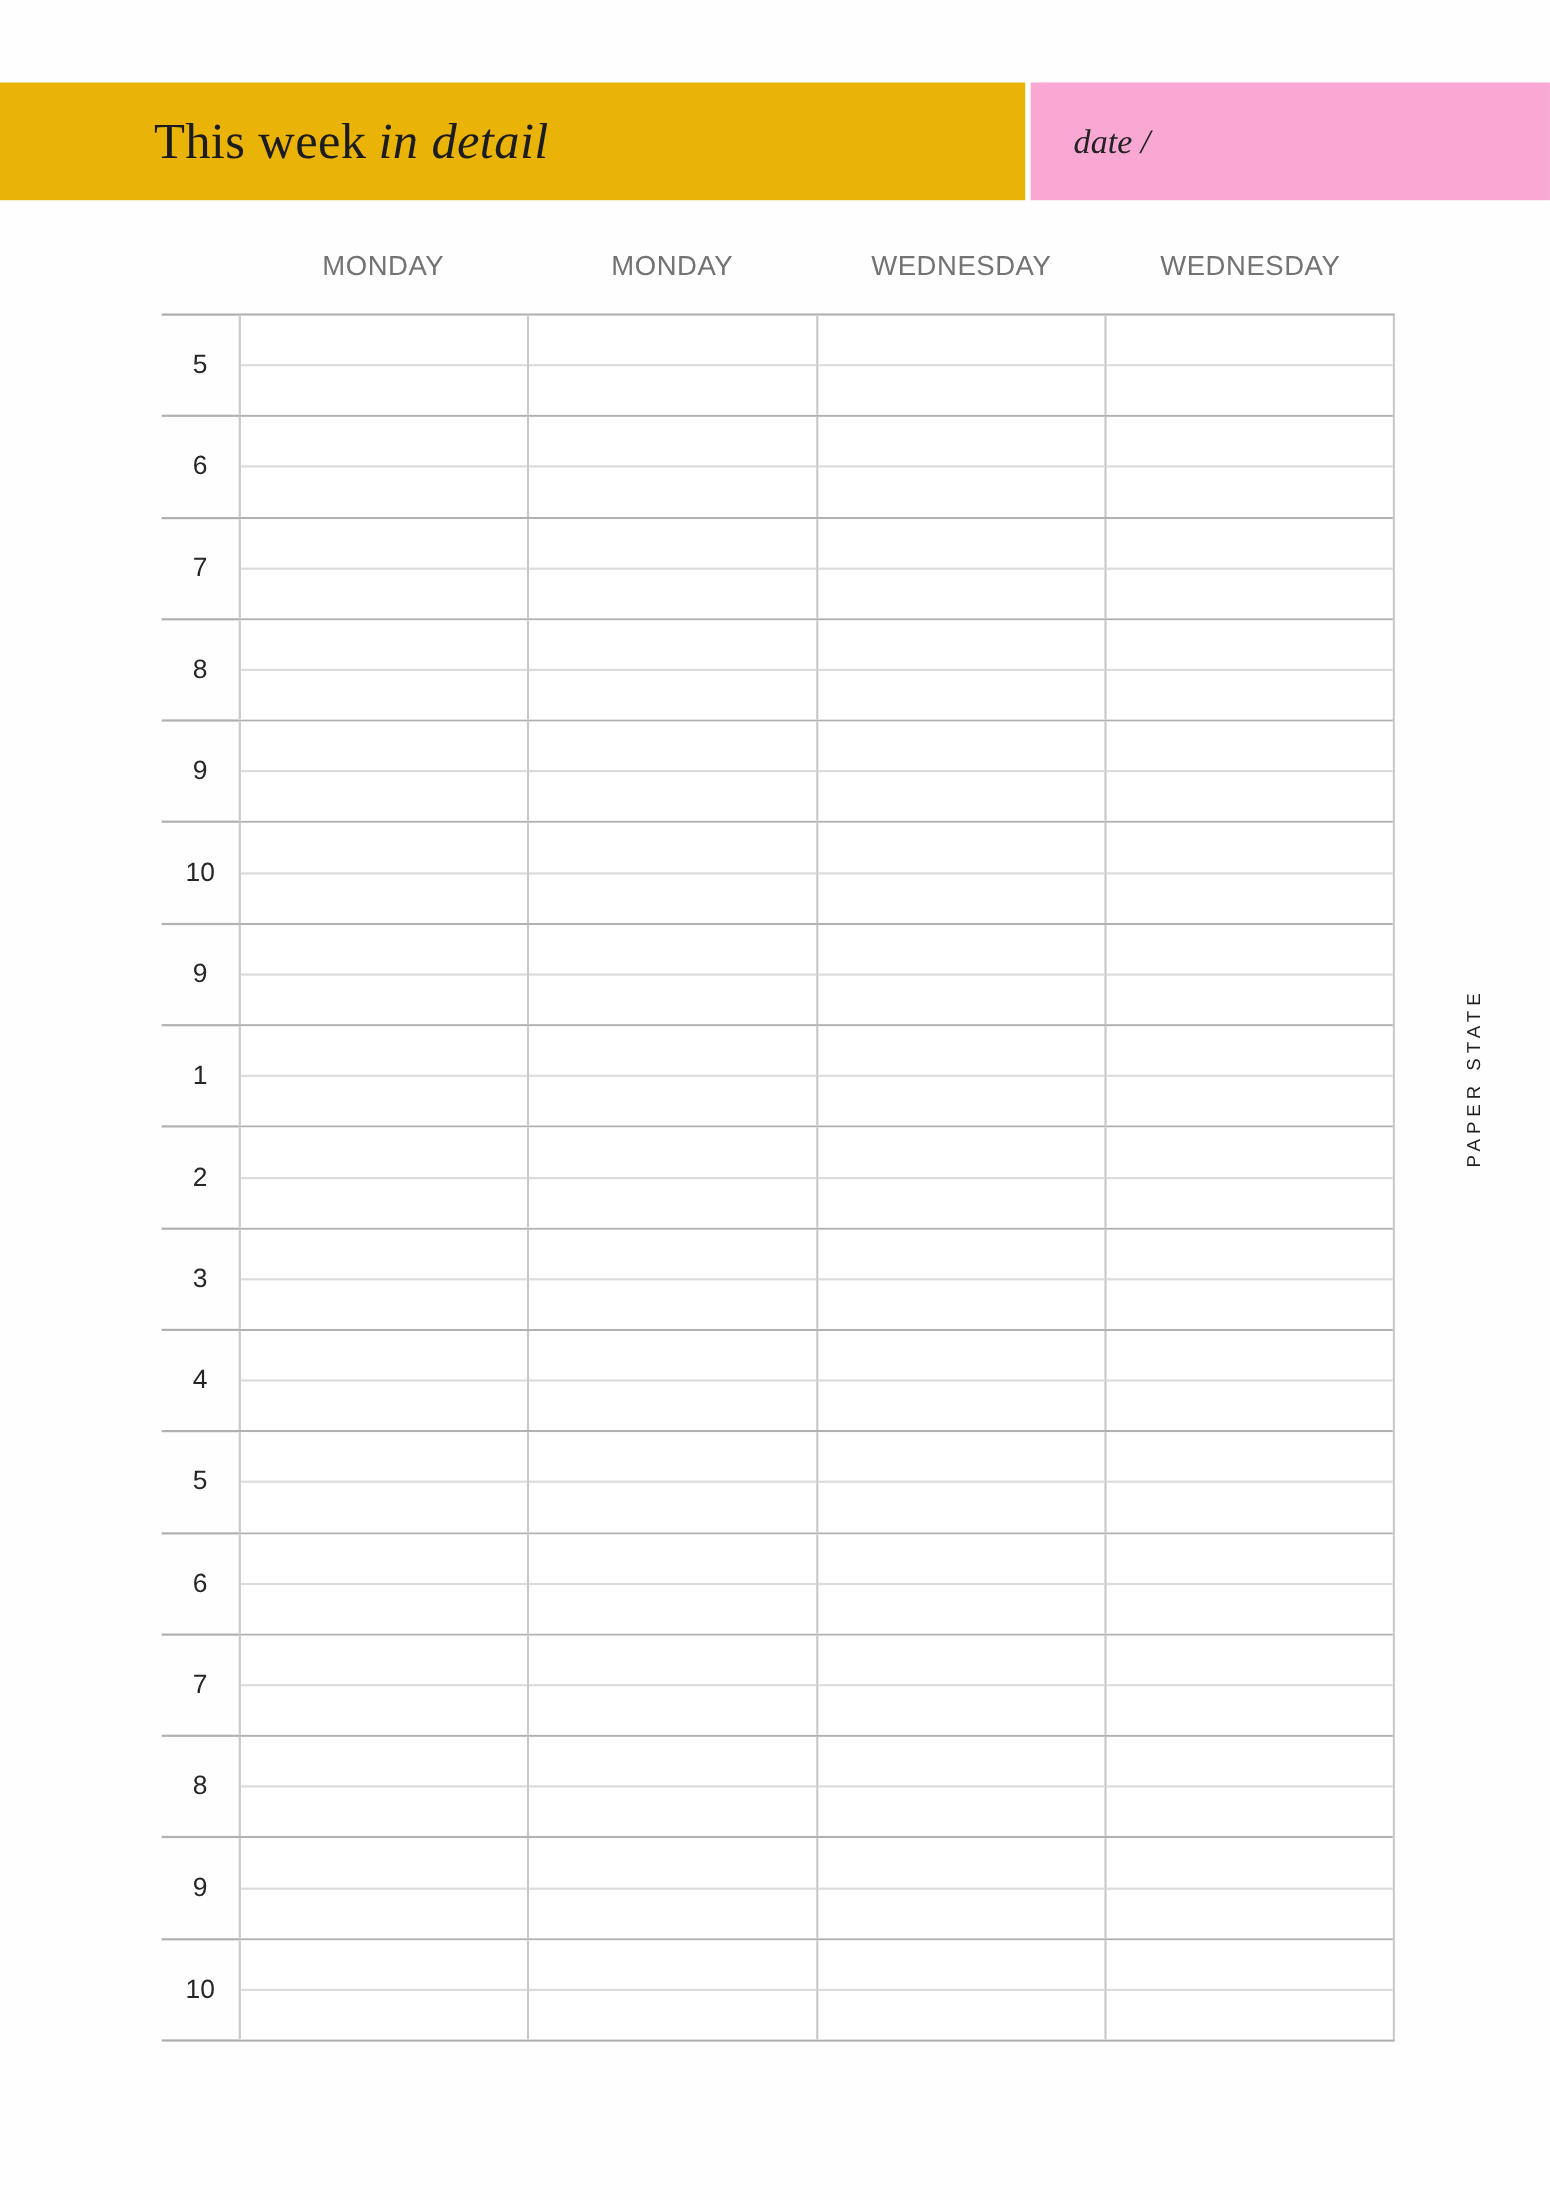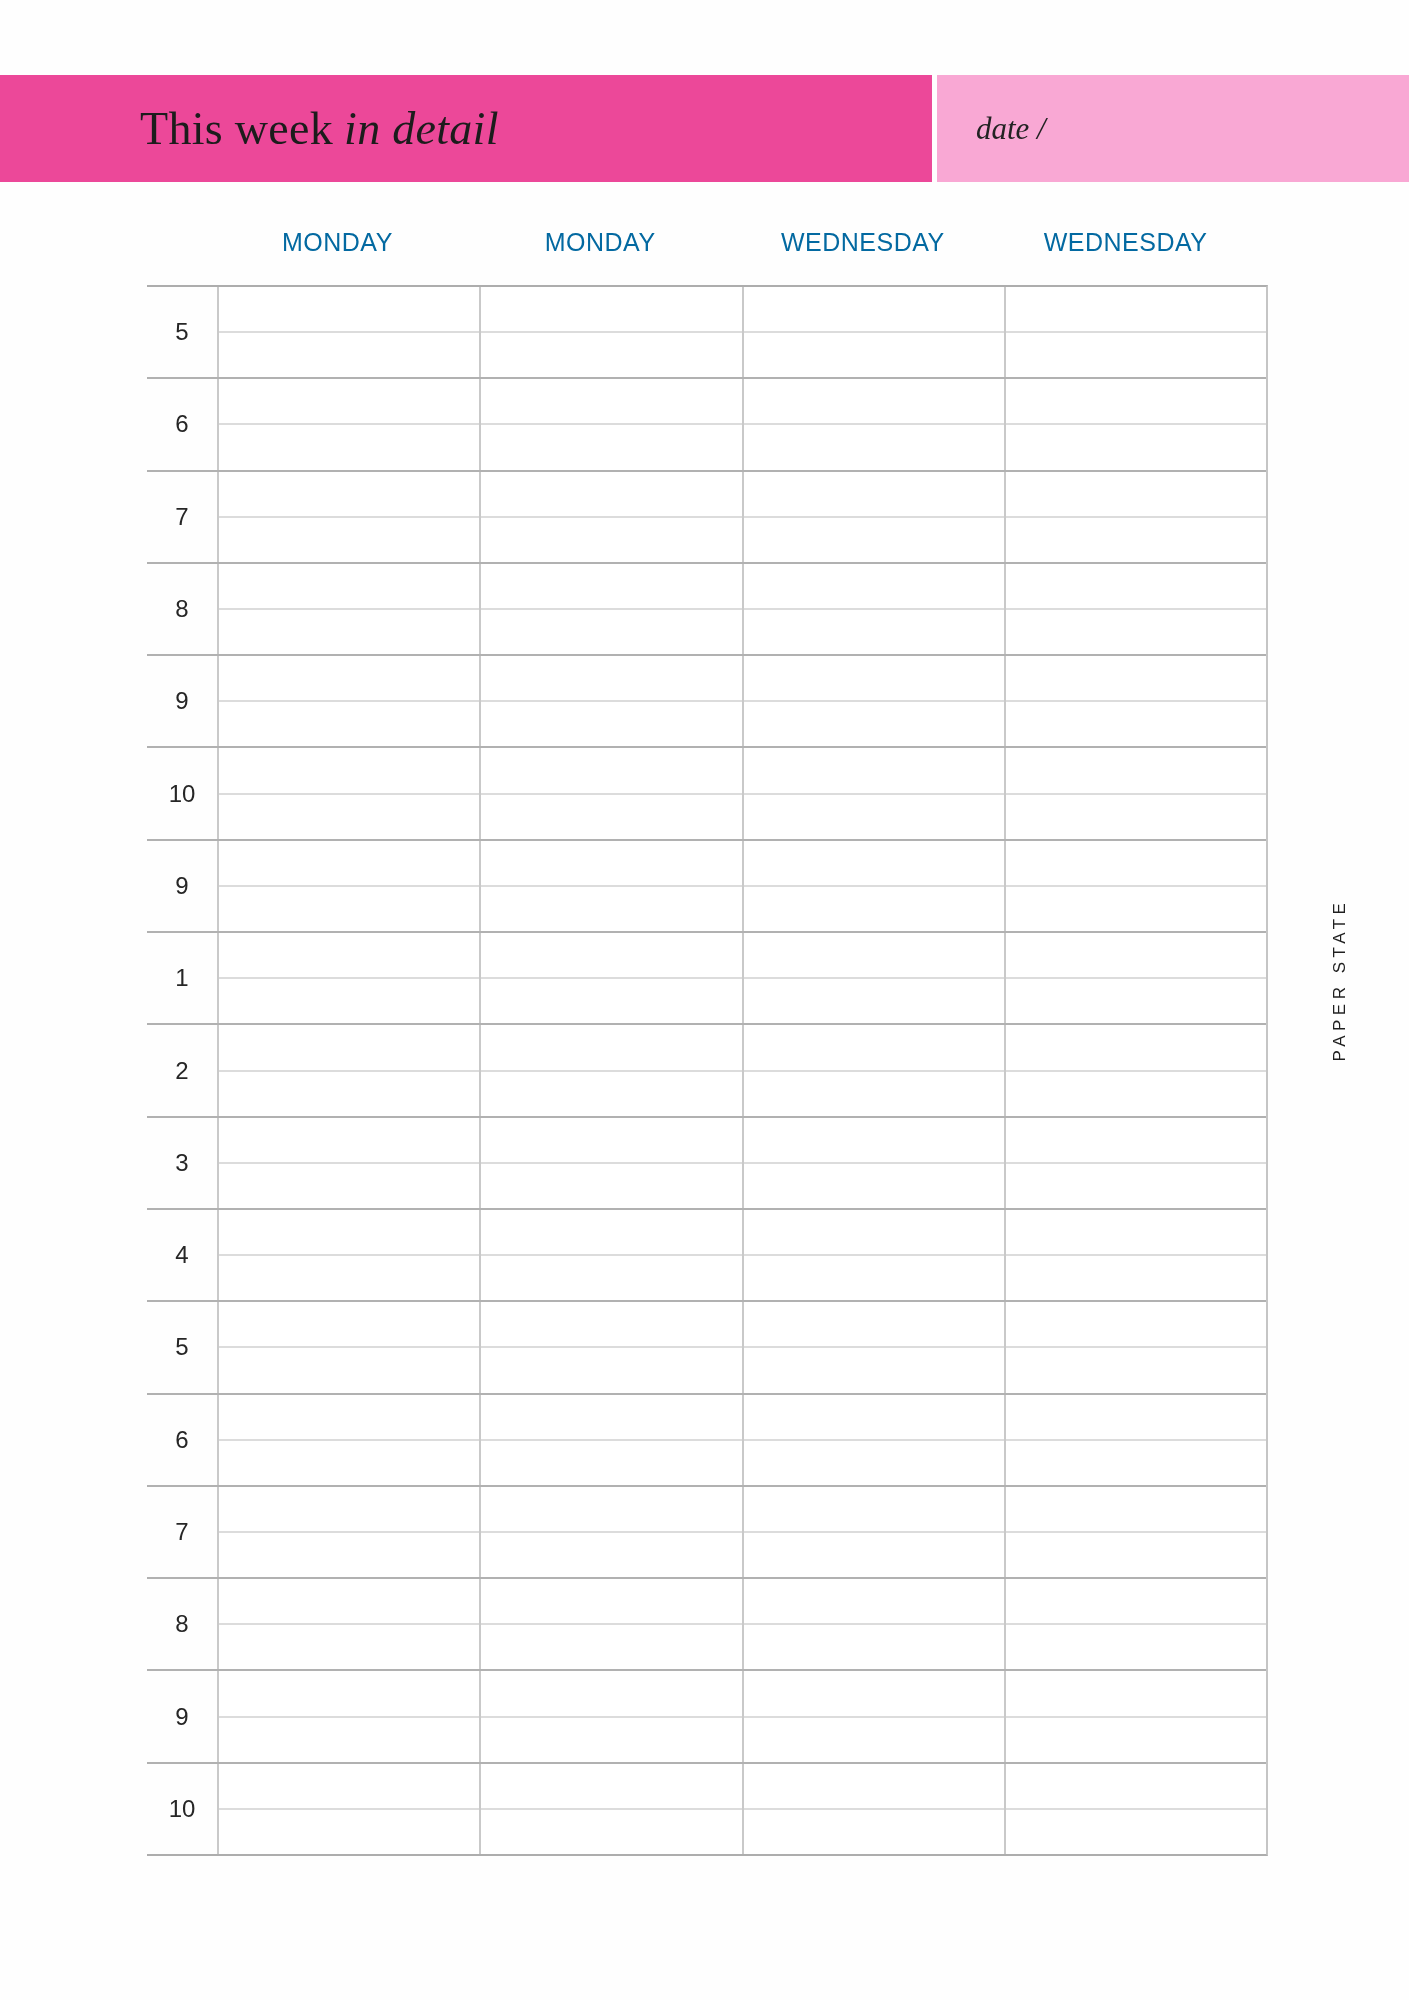--- a/index.html
+++ b/index.html
@@ -17,21 +17,21 @@
   }
 
   
   .band {
     position: absolute; top: 75px; left: 0;
     width: 1409px; height: 107px;
     display: flex;
   }
   .band-title {
     width: 932px; height: 100%;
-    background: #ec4899;
+    background: #eab308;
     display: flex; align-items: center;
     padding-left: 140px;
   }
   .band-date {
     flex: 1; height: 100%;
     margin-left: 5px;
     background: #f9a8d4;
     display: flex; align-items: center;
     padding-left: 39px;
   }
@@ -49,24 +49,24 @@
   .date-label {
     font-family: "Liberation Serif", "DejaVu Serif", serif;
     font-style: italic;
     font-size: 31px; color: #232323;
     line-height: 1;
   }
   .date-blank { flex: 1; height: 100%; }
 
   
   .day-labels {
-    position: absolute; left: 206px; top: 230px;
+    position: absolute; left: 217px; top: 230px;
     width: 1051px;
     display: flex;
-    font-size: 25px; color: #0369a1;
+    font-size: 25px; color: #737373;
     letter-spacing: 0.5px;
     line-height: 25px;
     align-items: center;
   }
   .day-labels > div { flex: 1; text-align: center; }
 
   
   .grid {
     position: absolute; left: 147px; top: 285px;
     width: 1121px; height: 1571px;

